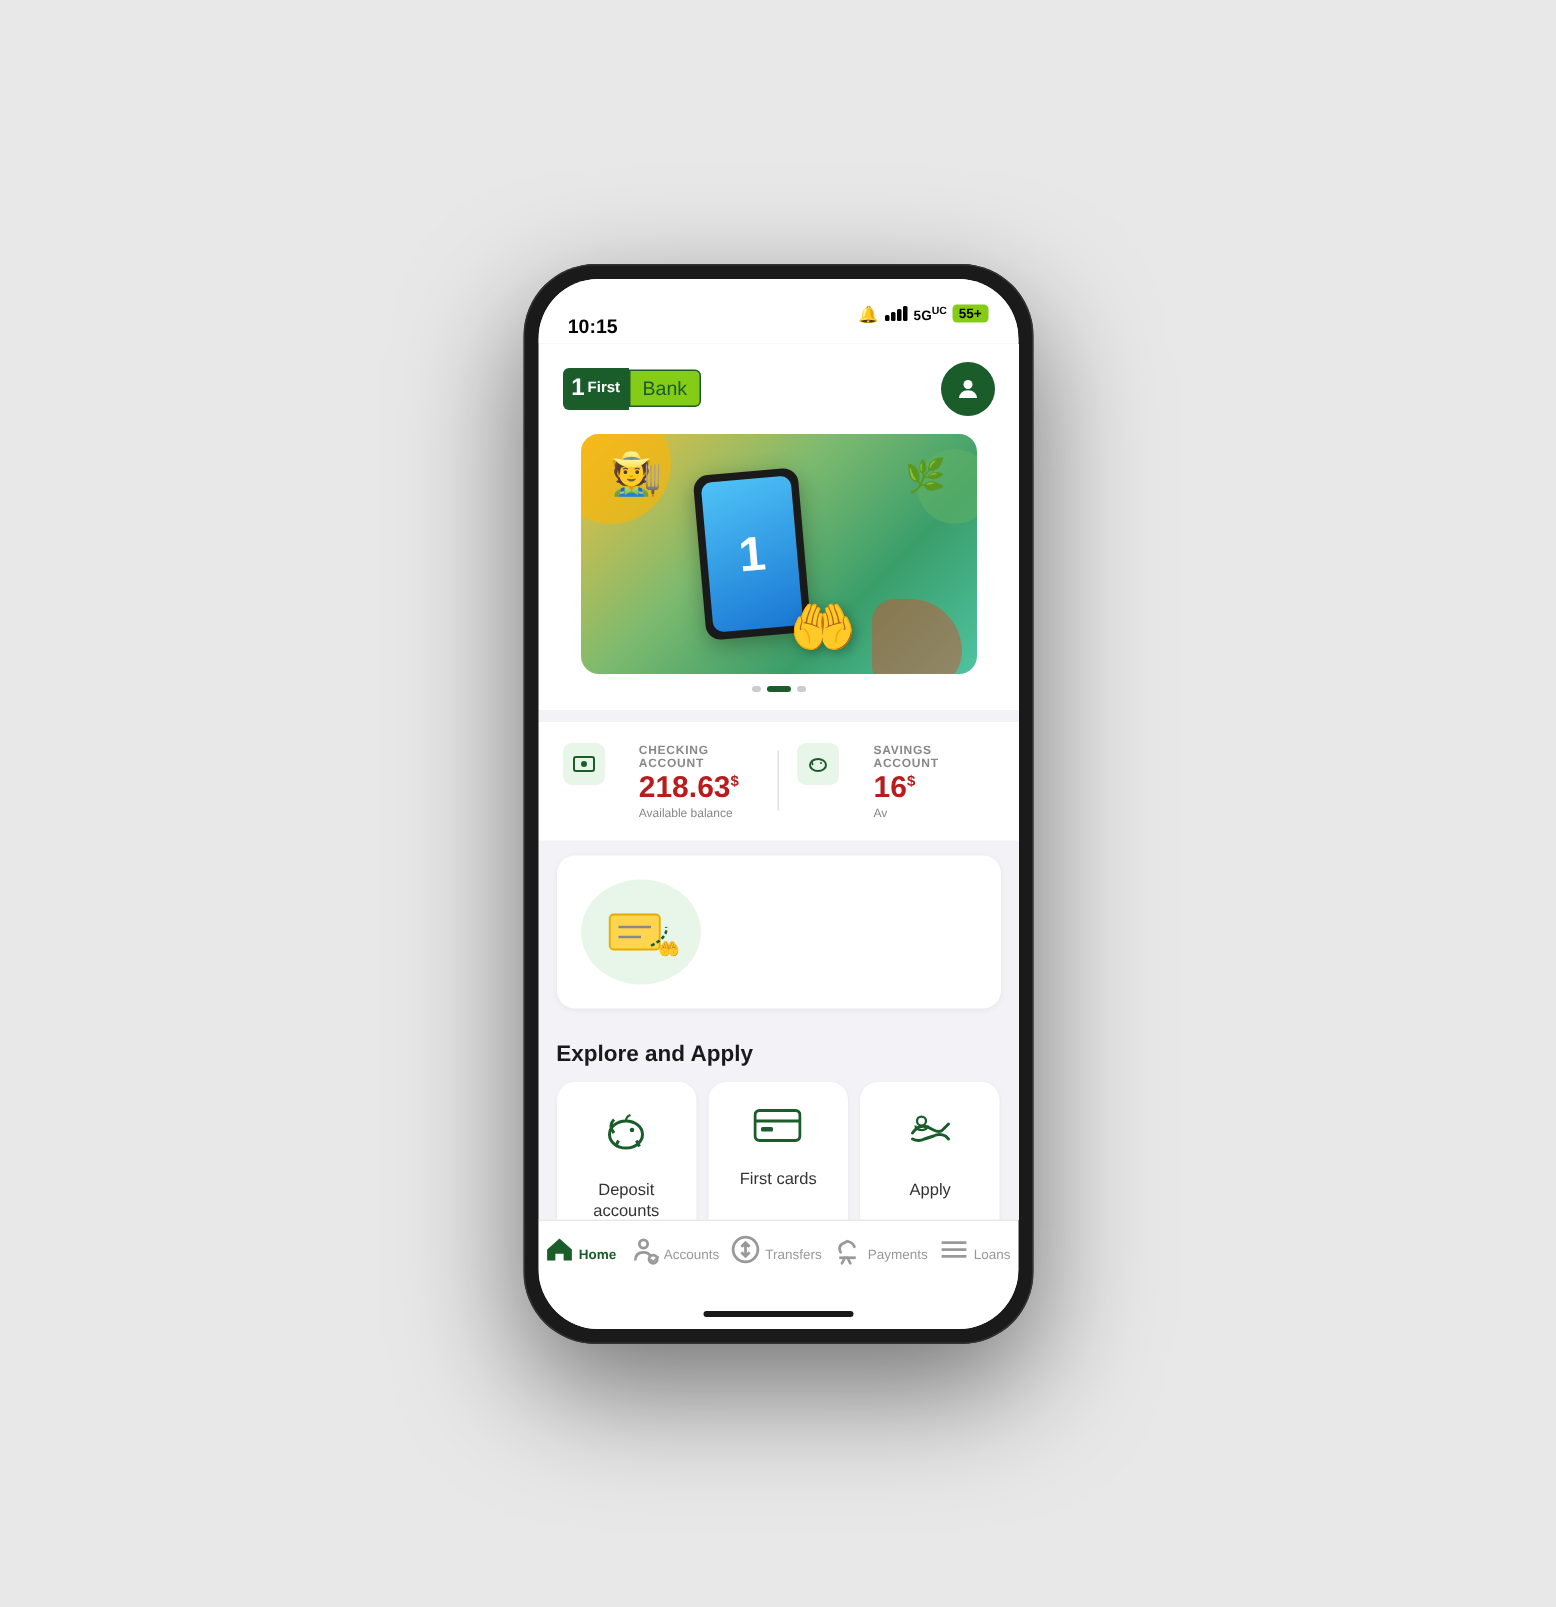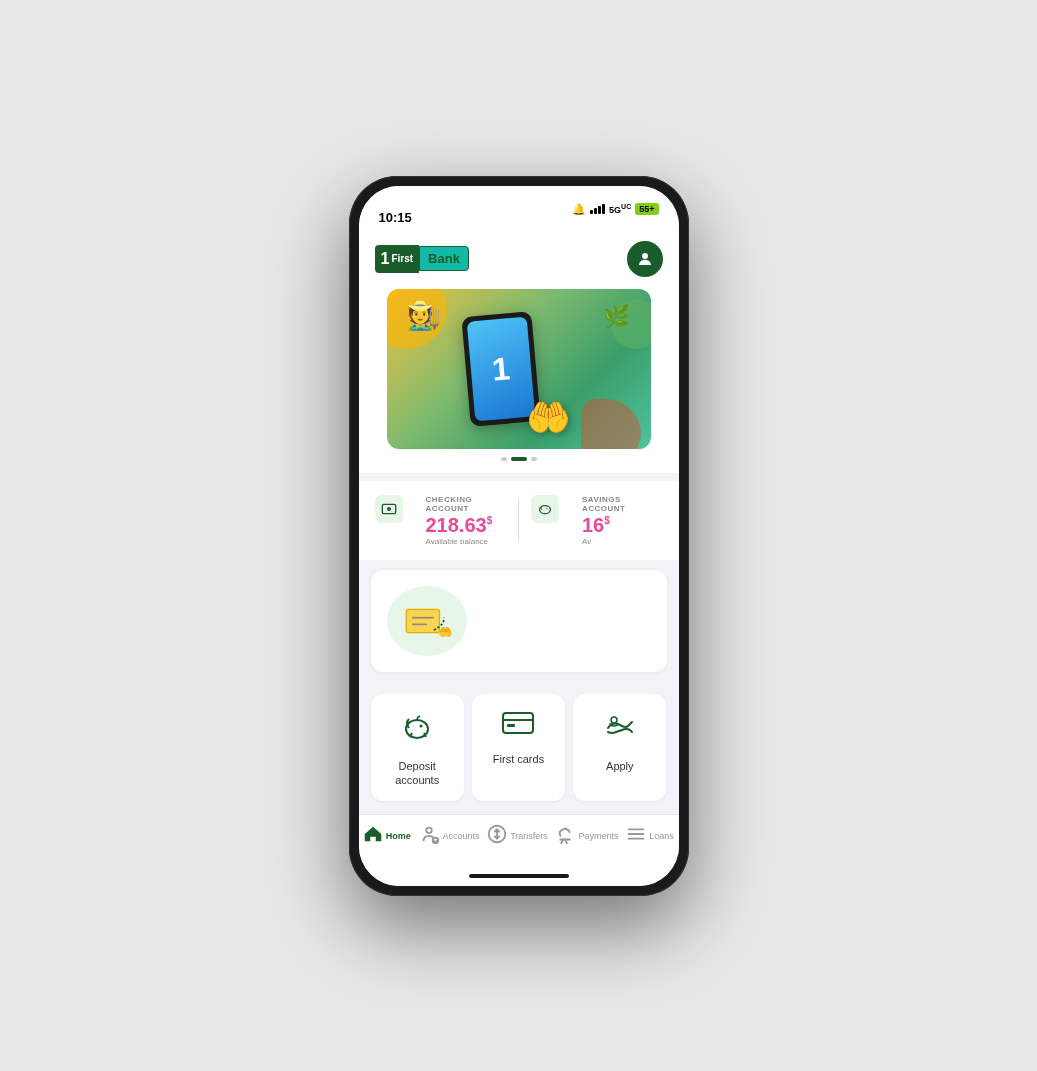--- a/index.html
+++ b/index.html
@@ -108,25 +108,25 @@
       font-size: 16px;
       font-weight: 900;
       color: #fff;
     }
     .logo-first {
       font-size: 10px;
       font-weight: 700;
       color: #fff;
     }
     .logo-box-white {
-      background: #14b8a6;
+      background: #84cc16;
       border: 1.5px solid #1a5c2a;
       color: #1a5c2a;
       font-size: 13px;
-      font-weight: 700;
+      font-weight: 400;
       padding: 4px 8px;
       border-radius: 0 4px 4px 0;
     }
     .profile-btn {
       width: 36px;
       height: 36px;
       background: #1a5c2a;
       border-radius: 50%;
       display: flex;
       align-items: center;
@@ -258,21 +258,21 @@
       font-size: 8px;
       font-weight: 700;
       color: #888;
       letter-spacing: 0.5px;
       text-transform: uppercase;
       line-height: 1.2;
     }
     .account-balance {
       font-size: 20px;
       font-weight: 700;
-      color: #ec4899;
+      color: #b91c1c;
       line-height: 1.1;
     }
     .account-balance sup { font-size: 10px; font-weight: 600; }
     .account-avail {
       font-size: 8px;
       color: #888;
       margin-top: 1px;
     }
     .accounts-divider {
       width: 1px;
@@ -518,20 +518,21 @@
             <rect x="5" y="10" width="40" height="28" rx="3" fill="#ffd54f" stroke="#e6ac00" stroke-width="1.5"></rect>
             <line x1="12" y1="20" x2="38" y2="20" stroke="#888" stroke-width="2"></line>
             <line x1="12" y1="28" x2="30" y2="28" stroke="#888" stroke-width="2"></line>
             <path d="M38 35 Q52 28 50 20" stroke="#1a5c2a" stroke-width="2" fill="none" stroke-dasharray="3,2"></path>
             <text x="44" y="42" font-size="14" fill="#c94020">🤲</text>
           </svg>
         </div>
       </div>
 
       <div class="explore-section">
+        <div class="explore-title">Explore and Apply</div>
         <div class="explore-grid">
 
           <div class="explore-card">
             <div class="explore-icon">
               <svg width="32" height="32" viewBox="0 0 32 32" fill="none">
                 <ellipse cx="16" cy="19" rx="11" ry="9" stroke="#1a5c2a" stroke-width="2"></ellipse>
                 <path d="M8 18 Q4 13 8 9" stroke="#1a5c2a" stroke-width="2" fill="none"></path>
                 <circle cx="20" cy="16" r="1.5" fill="#1a5c2a"></circle>
                 <path d="M16 10 Q16 7 19 6" stroke="#1a5c2a" stroke-width="1.5" fill="none"></path>
                 <path d="M23 23 L25 27" stroke="#1a5c2a" stroke-width="2"></path>

